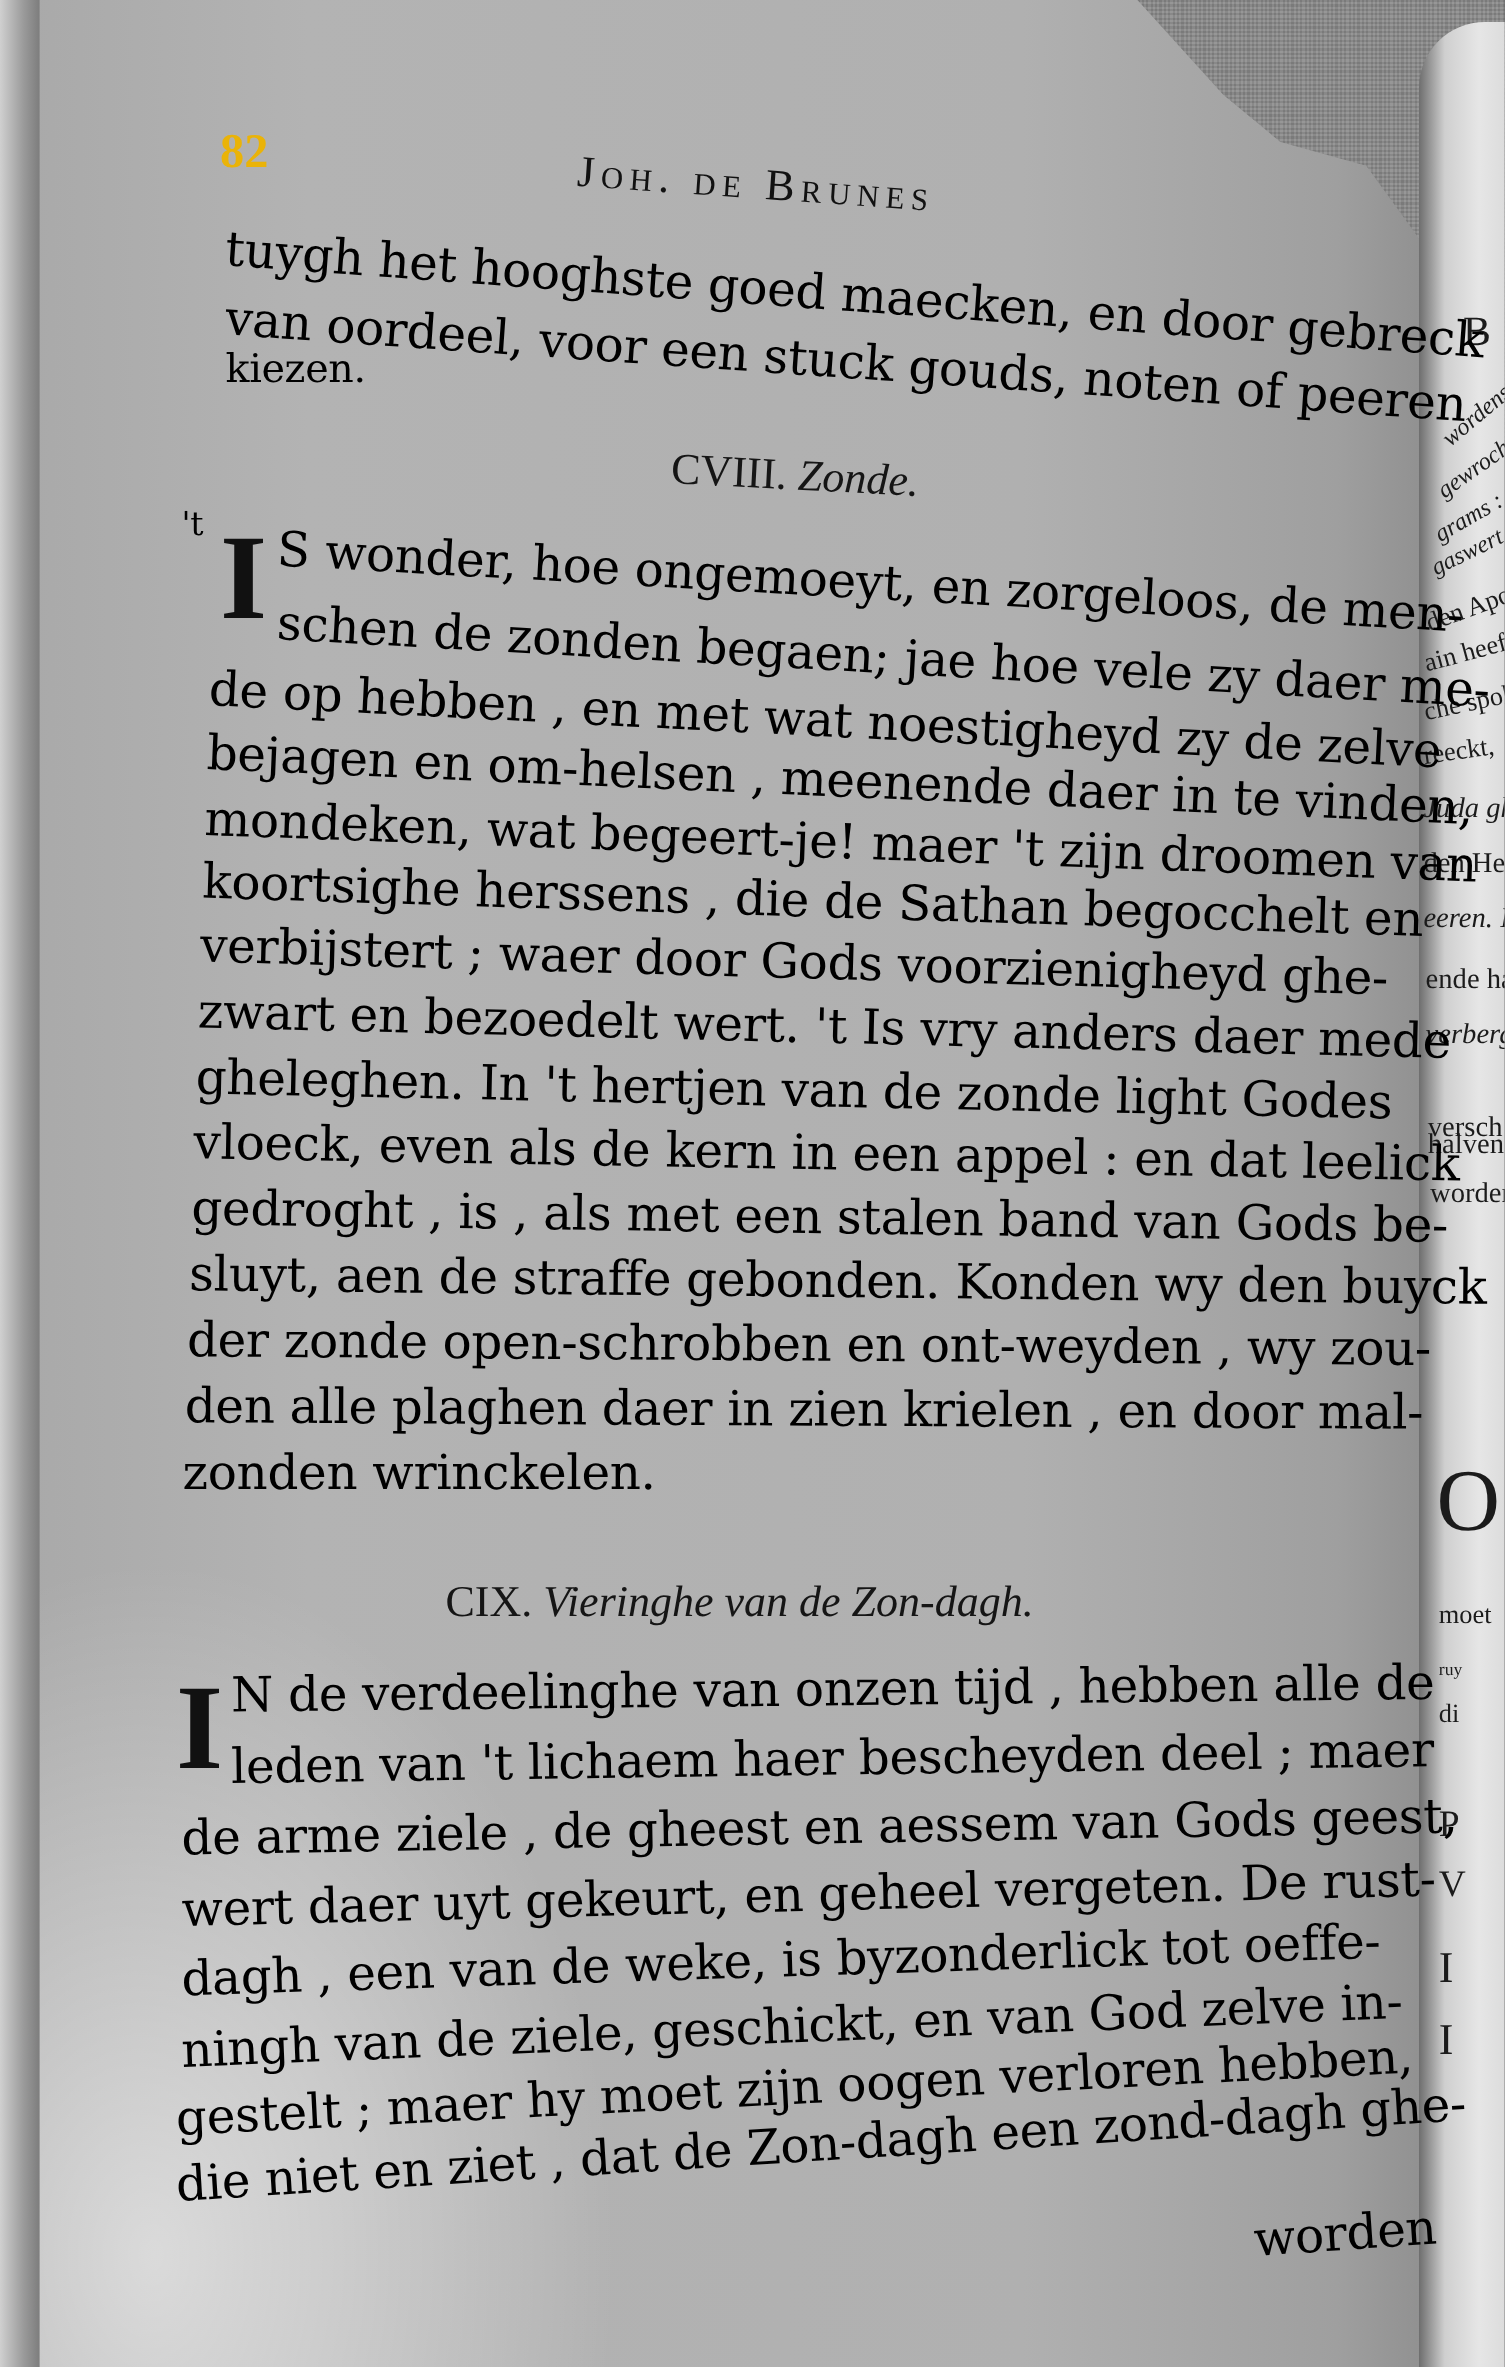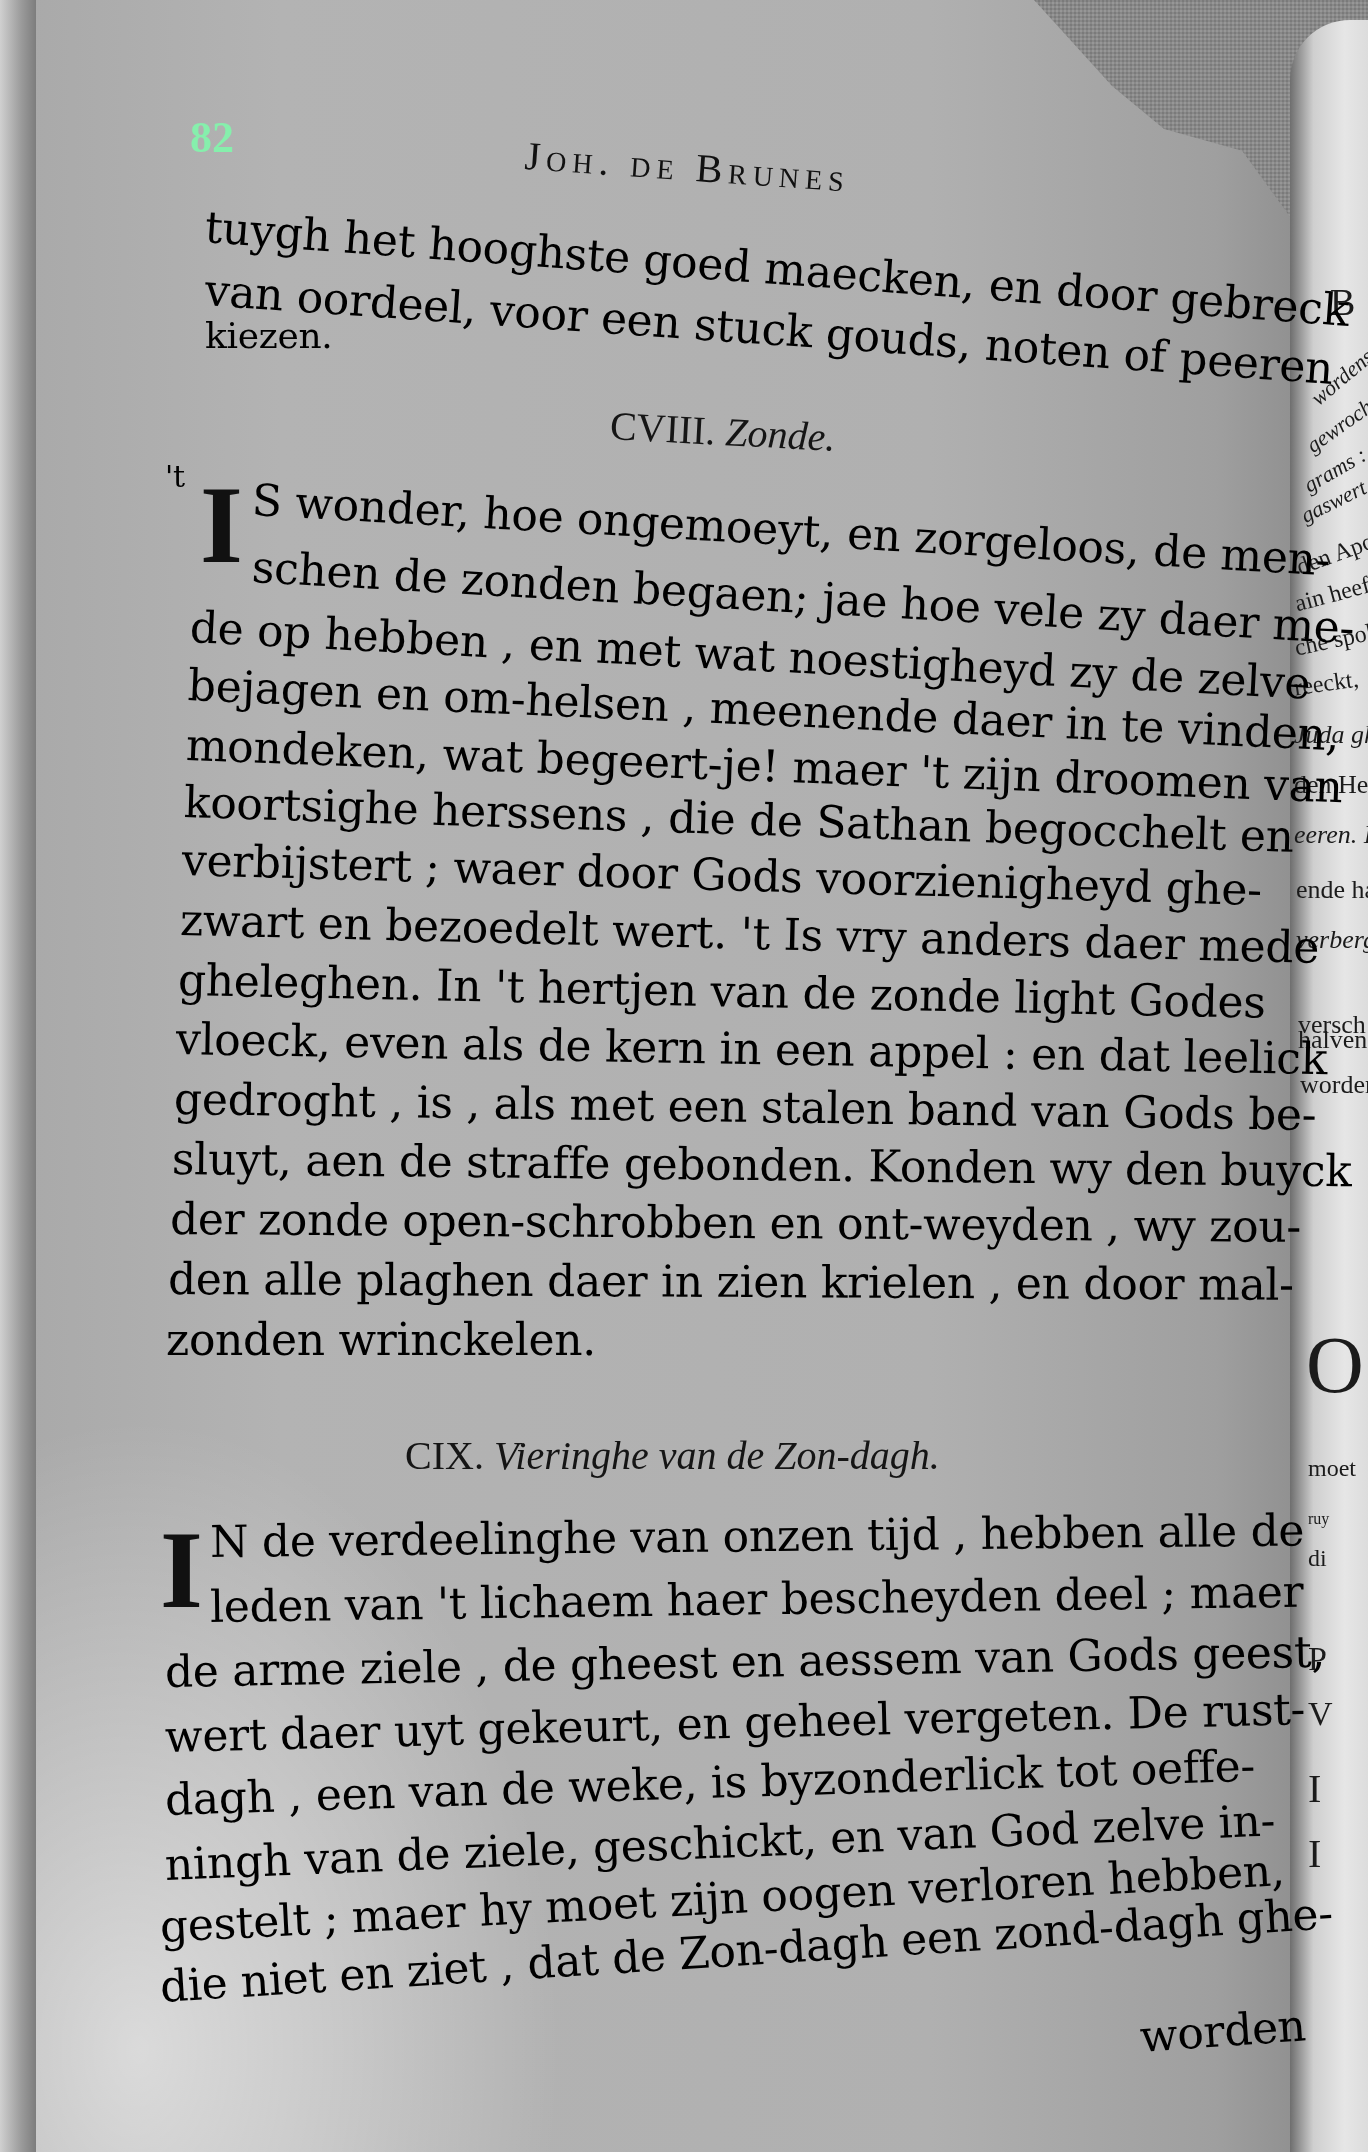--- a/index.html
+++ b/index.html
@@ -42,21 +42,21 @@
       position: absolute; left: 26px; font-size: 26px; color: #1b1b1b; white-space: nowrap;
       font-family: "Liberation Serif", serif;
     }
     .page-right .frag.it { font-style: italic; }
     .page-right .big { font-size: 80px; left: 16px; }
     .line {
       position: absolute; left: 0; white-space: nowrap; font-size: 42px; line-height: 1;
       transform-origin: left center; letter-spacing: -0.3px;
     }
     .header-num {
-      position: absolute; left: 190px; top: 112px; font-size: 44px; font-weight: bold; color: #86efac;
+      position: absolute; left: 200px; top: 112px; font-size: 44px; font-weight: bold; color: #eab308;
       font-family: "Liberation Serif", serif;
     }
     .running-head {
       position: absolute; left: 525px; top: 132px; font-size: 40px; letter-spacing: 6px; color: #111;
       font-variant: small-caps; transform: rotate(4deg); transform-origin: left center;
       font-family: "Liberation Serif", serif;
     }
     .section-title {
       position: absolute; font-size: 40px; color: #151515; white-space: nowrap;
       font-family: "Liberation Serif", serif;

